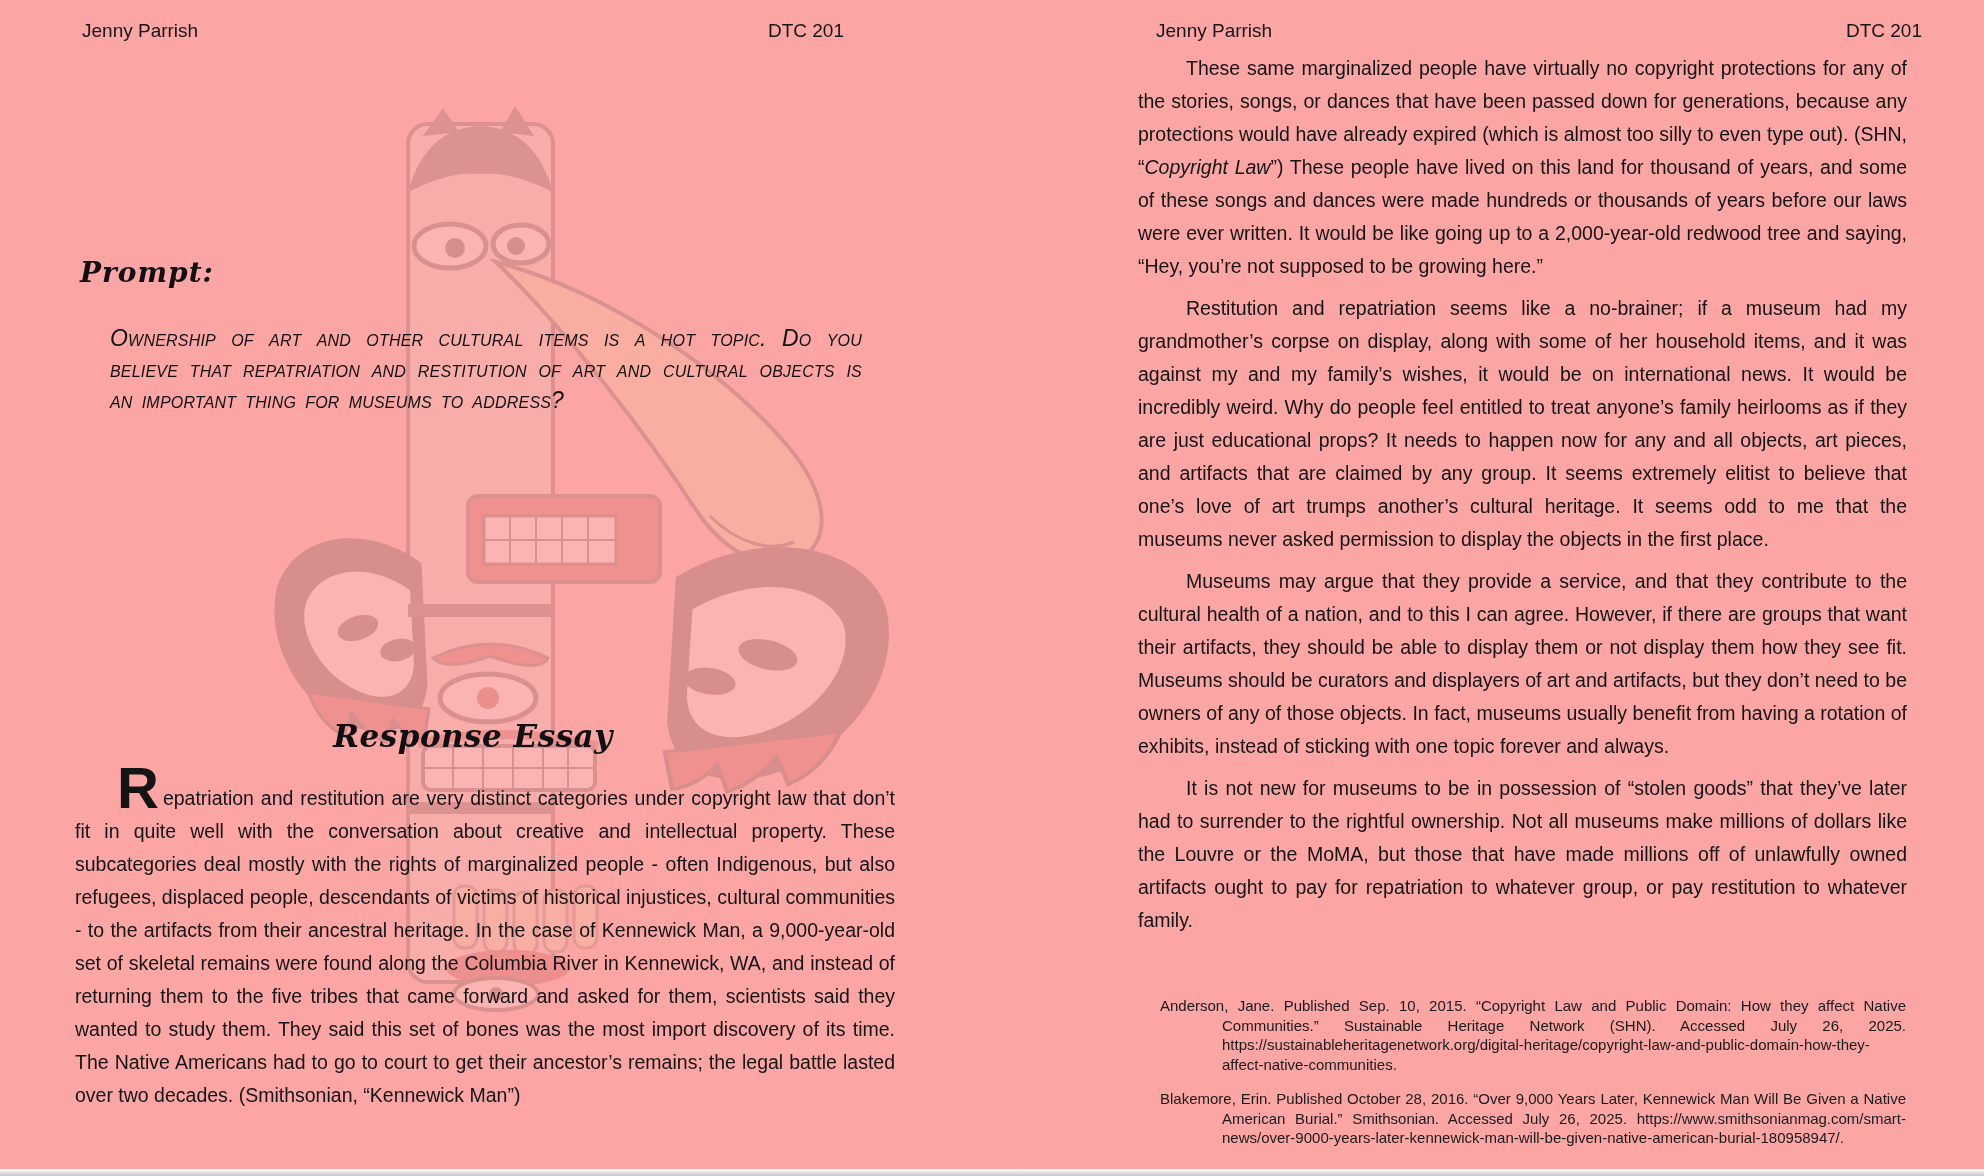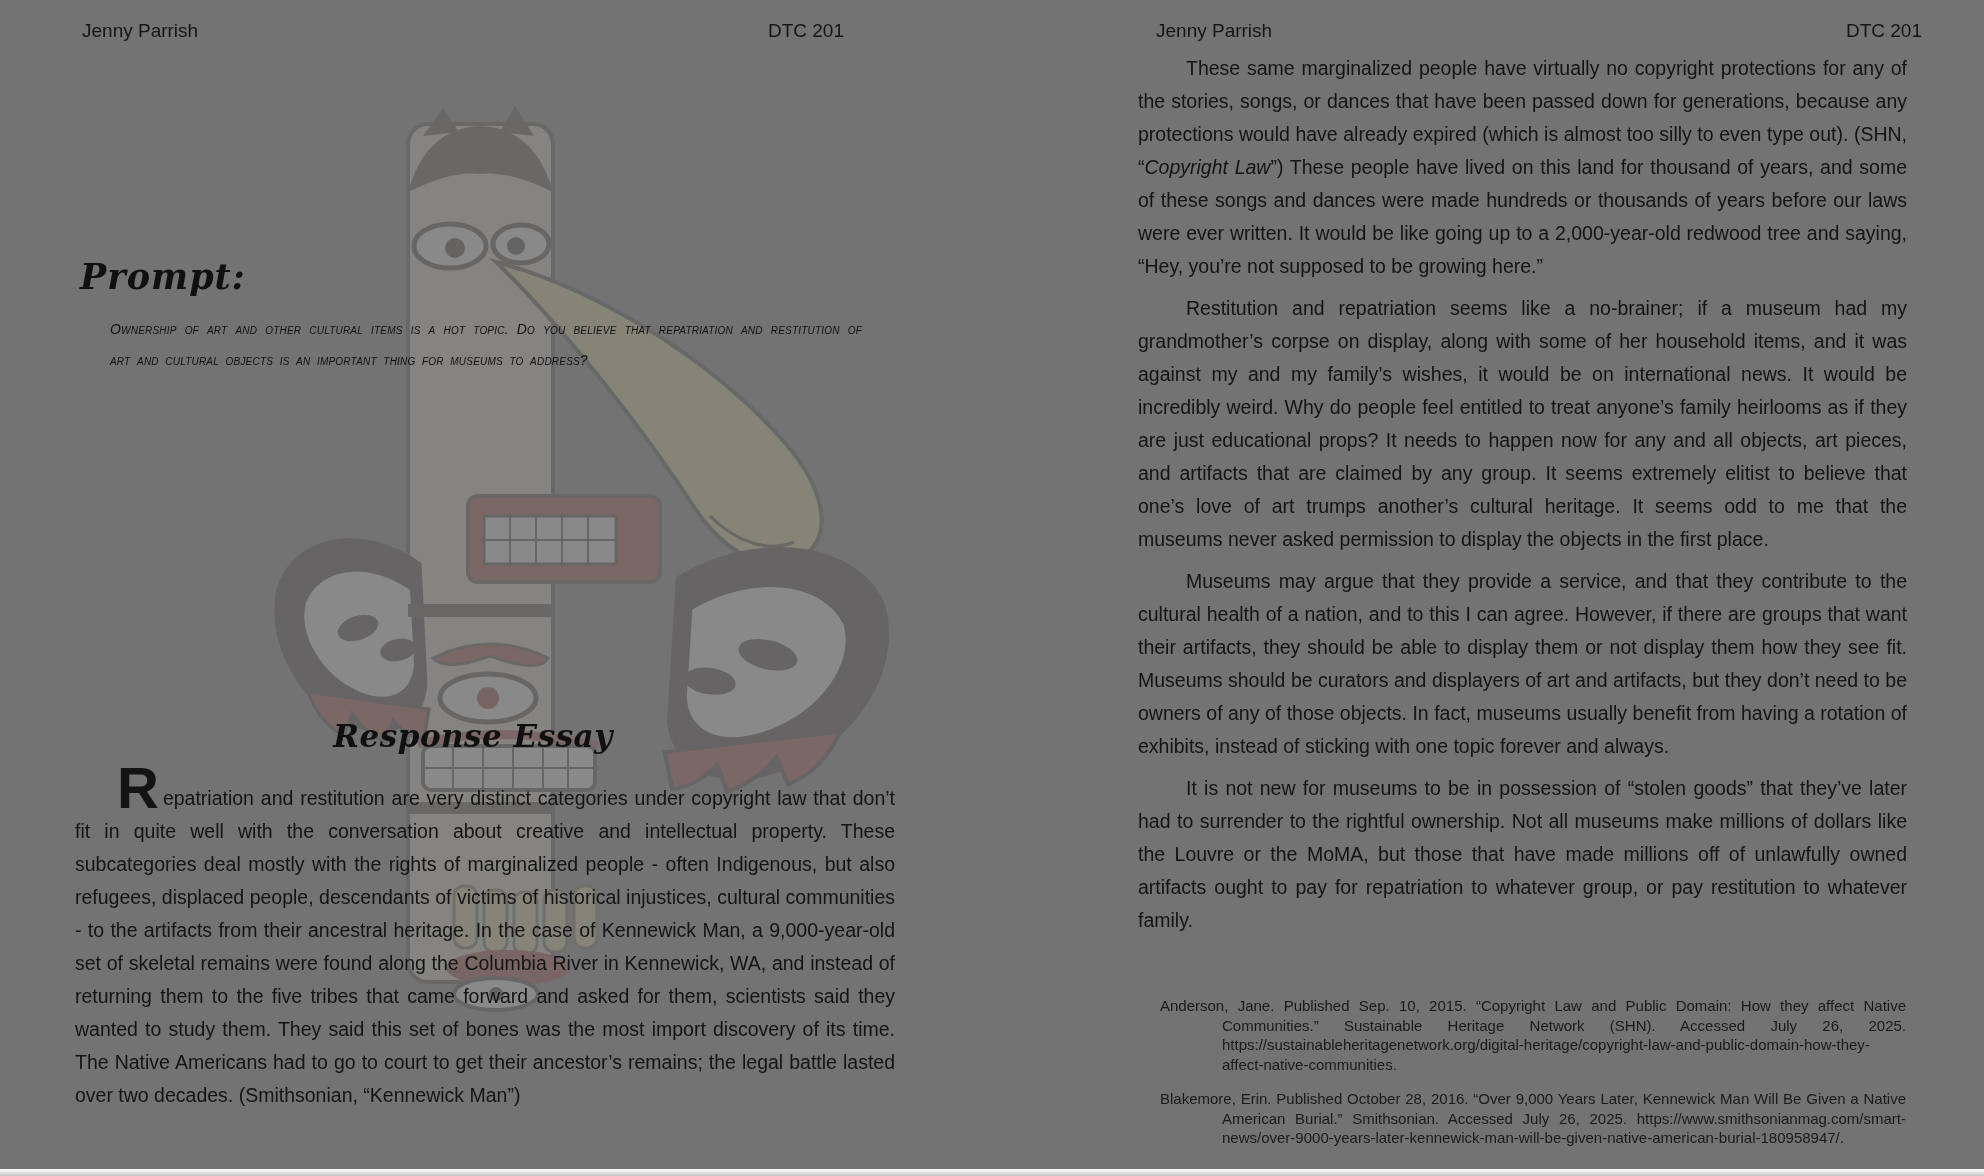--- a/index.html
+++ b/index.html
@@ -2,46 +2,46 @@
 <html><head>
 <meta charset="utf-8">
 <style>
   html,body{margin:0;padding:0;background:#ffffff;}
   body{
     width:1984px;height:1176px;
     font-family:"Liberation Sans", sans-serif;
     color:#141414;
     -webkit-font-smoothing:antialiased;
   }
-  .spread{position:relative;width:1984px;height:1176px;background:#737373;overflow:hidden;}
+  .spread{position:relative;width:1984px;height:1176px;background:#fca5a5;overflow:hidden;}
   .page{position:absolute;top:0;width:992px;height:1176px;background:transparent;}
   .page-left{left:0;}
   .page-right{left:992px;}
 
   .page-header{
     position:absolute;top:20px;display:flex;justify-content:space-between;
     font-size:19px;line-height:22px;color:#161616;
   }
   .page-left .page-header{left:82px;right:148px;}
   .page-right .page-header{left:164px;right:62px;}
 
   
   .totem{position:absolute;left:258px;top:96px;width:660px;height:920px;opacity:0.16;z-index:0;}
 
   .content{position:relative;z-index:1;}
 
   .prompt-heading{
     position:absolute;top:230px;left:80px;
     font-family:"DejaVu Serif", serif;font-style:italic;font-weight:600;
-    font-size:35px;line-height:48px;color:#101010;letter-spacing:1px;
+    font-size:28px;line-height:48px;color:#101010;letter-spacing:1px;
   }
   .prompt-text{
     position:absolute;top:300px;left:110px;width:752px;
     font-style:italic;font-variant:small-caps;
-    font-size:14px;line-height:31px;text-align:justify;
+    font-size:23px;line-height:31px;text-align:justify;
     letter-spacing:0.2px;word-spacing:2.5px;color:#101010;
   }
   .essay-heading{
     position:absolute;top:692px;left:63px;width:820px;text-align:center;
     font-family:"DejaVu Serif", serif;font-style:italic;font-weight:600;
     font-size:31px;color:#101010;letter-spacing:0.5px;
   }
   .lead-paragraph{
     position:absolute;top:770px;left:63px;width:820px;
     font-size:19.5px;line-height:33px;text-align:justify;margin:12px;

